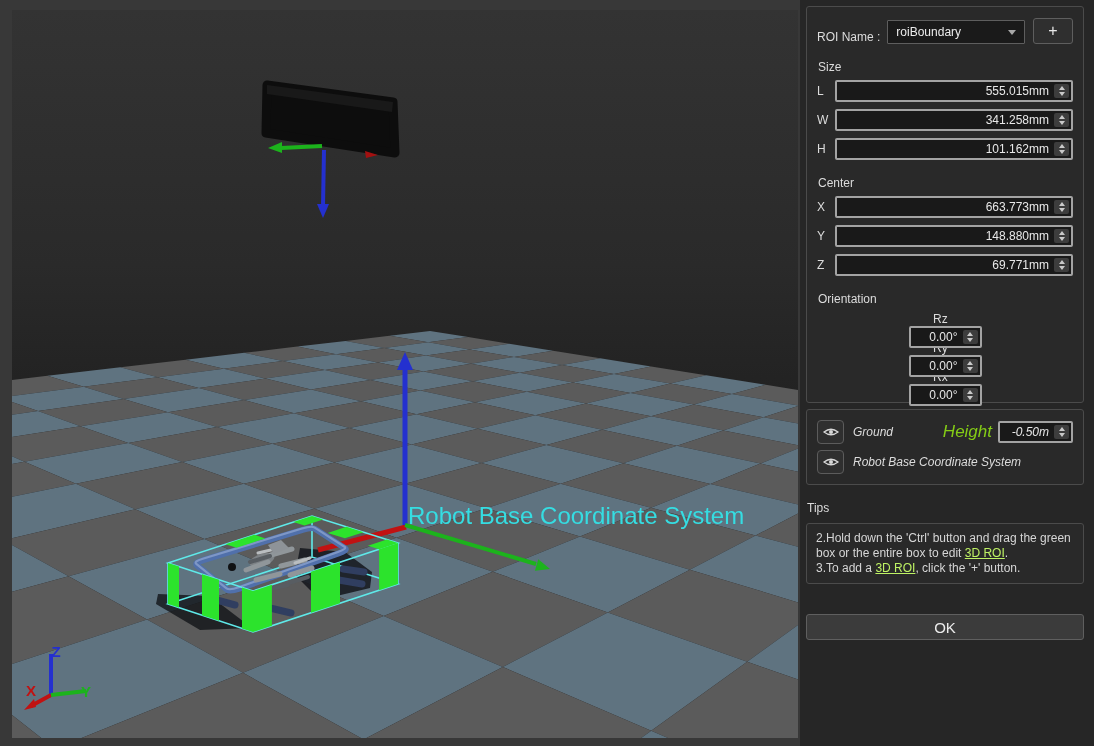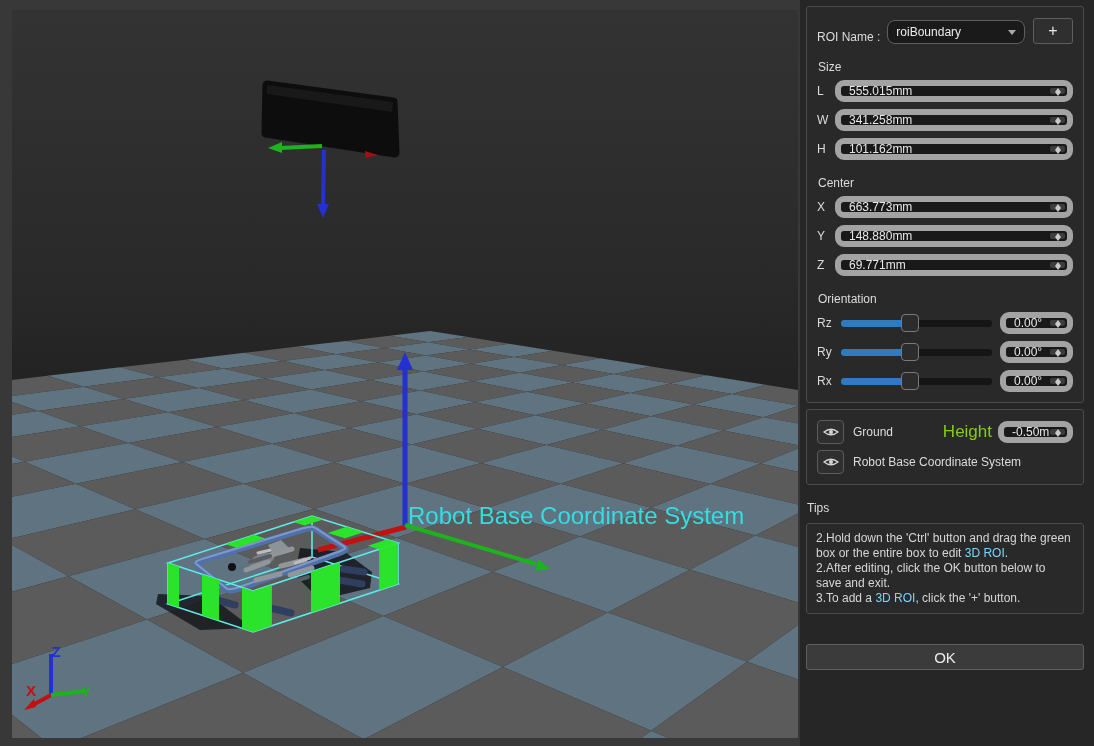--- a/index.html
+++ b/index.html
@@ -12,60 +12,60 @@
             background:#262626;}
   .viewport svg{display:block;}
   
   .panel{position:absolute;left:800px;top:0;width:294px;height:746px;background:#262626;
          padding:6px 10px 0 6px;color:#dcdcdc;}
   .panel-title{font-size:12px;color:#e4e4e4;margin:1px 0 10px 1px;}
   .groupbox{border:1px solid #4b4b4b;border-radius:3px;background:#292929;padding:10px;}
   .sub-label{font-size:12px;color:#dcdcdc;margin:16px 0 0 1px;}
   .roi-row{display:flex;align-items:flex-end;margin-top:1px;}
   .roi-label{font-size:12px;color:#dcdcdc;margin-right:7px;white-space:nowrap;}
-  .select{height:24px;background:#1a1a1a;border:1px solid #5e5e5e;border-radius:8px;flex:1;
+  .select{height:24px;background:#1a1a1a;border:1px solid #5e5e5e;border-radius:1px;flex:1;
           display:flex;align-items:center;padding:0 8px;color:#ececec;font-size:12px;}
   .dd-arrow{margin-left:auto;width:0;height:0;border-left:4.5px solid transparent;
             border-right:4.5px solid transparent;border-top:5px solid #a8a8a8;}
   .plus-btn{width:40px;height:26px;margin-left:8px;background:#2f2f2f;border:1px solid #5e5e5e;
             border-radius:3px;color:#e8e8e8;font-size:16px;display:flex;align-items:center;
             justify-content:center;cursor:default;}
   .kv-row{display:flex;align-items:center;margin-top:7px;height:22px;}
   .kv-row.first{margin-top:6px;}
   .k{width:18px;font-size:12px;color:#dcdcdc;flex:none;}
-  .spinbox{position:relative;height:22px;background:#191919;border:6px solid #a3a3a3;
-           border-radius:9px;color:#e8e8e8;font-size:12px;display:flex;align-items:center;
-           padding:0 22px 0 8px;flex:1;}
+  .spinbox{position:relative;height:22px;background:#191919;border:2px solid #a3a3a3;
+           border-radius:2px;color:#e8e8e8;font-size:12px;display:flex;align-items:center;
+           padding:0 22px 0 8px;flex:1;justify-content:flex-end;}
   .spin{position:absolute;right:2px;top:2px;bottom:2px;width:15px;background:#3d3d3d;
         border-radius:2px;display:flex;flex-direction:column;align-items:center;
         justify-content:space-evenly;}
   .tri-up{width:0;height:0;border-left:3.5px solid transparent;border-right:3.5px solid transparent;
           border-bottom:4px solid #c9c9c9;}
   .tri-down{width:0;height:0;border-left:3.5px solid transparent;border-right:3.5px solid transparent;
           border-top:4px solid #c9c9c9;}
-  .slider-row{display:flex;align-items:center;margin-top:7px;height:22px;}
+  .slider-row{display:flex;align-items:center;margin-top:7px;height:22px;flex-direction:column;}
   .slider-row.first{margin-top:6px;}
   .slider-row .k{width:24px;}
   .slider{position:relative;flex:1;height:22px;margin-right:8px;}
   .slider-track{position:absolute;left:0;right:0;top:8px;height:7px;background:#151515;border-radius:3px;}
   .slider-fill{position:absolute;left:0;top:8px;height:7px;background:#2e7bc0;border-radius:3px 0 0 3px;}
   .slider-handle{position:absolute;top:2px;width:18px;height:18px;background:#2c2c2c;
                  border:1px solid #7a7a7a;border-radius:4px;}
   .slider-row .spinbox{flex:none;width:73px;}
-  .disp-box{margin-top:6px;}
+  .disp-box{margin-top:6px;font-style:italic;}
   .disp-row{display:flex;align-items:center;margin-top:0;height:24px;}
   .disp-row + .disp-row{margin-top:6px;}
   .eye-btn{width:27px;height:24px;background:#2f2f2f;border:1px solid #5c5c5c;border-radius:4px;
            display:flex;align-items:center;justify-content:center;margin-right:9px;flex:none;}
   .disp-label{font-size:12px;color:#dcdcdc;}
   .height-label{font-size:17px;color:#84cc16;margin-left:auto;margin-right:6px;}
   .height-box{flex:none;width:75px;}
   .tips-label{margin-top:16px;}
   .tips-box{margin-top:8px;padding:7px 9px;font-size:12px;line-height:15px;color:#d6d6d6;}
-  .tips-link{color:#7dd3fc;}
+  .tips-link{color:#bef264;text-decoration:underline;}
   .ok-btn{margin-top:30px;height:26px;background:#3b3b3b;border:1px solid #5f5f5f;border-radius:3px;
           color:#ebebeb;font-size:15px;display:flex;align-items:center;justify-content:center;}
 </style>
 </head>
 <body>
 
 <div class="stage">
 
   <div class="left-frame">
     <div class="viewport">
@@ -463,19 +463,18 @@
             <circle cx="8" cy="6" r="2" fill="#d8d8d8"></circle>
           </svg>
         </div>
         <span class="disp-label">Robot Base Coordinate System</span>
       </div>
     </div>
 
     <div class="sub-label tips-label">Tips</div>
     <div class="groupbox tips-box">
       <div><span>2.Hold down the 'Ctrl' button and drag the green box or the entire box to edit </span><span class="tips-link">3D ROI</span><span>.</span></div>
-      <div><span>2.After editing, click the OK button below to save and exit.</span></div>
       <div><span>3.To add a </span><span class="tips-link">3D ROI</span><span>, click the '+' button.</span></div>
     </div>
 
     <div class="ok-btn">OK</div>
   </aside>
 </div>
 
 </body></html>

